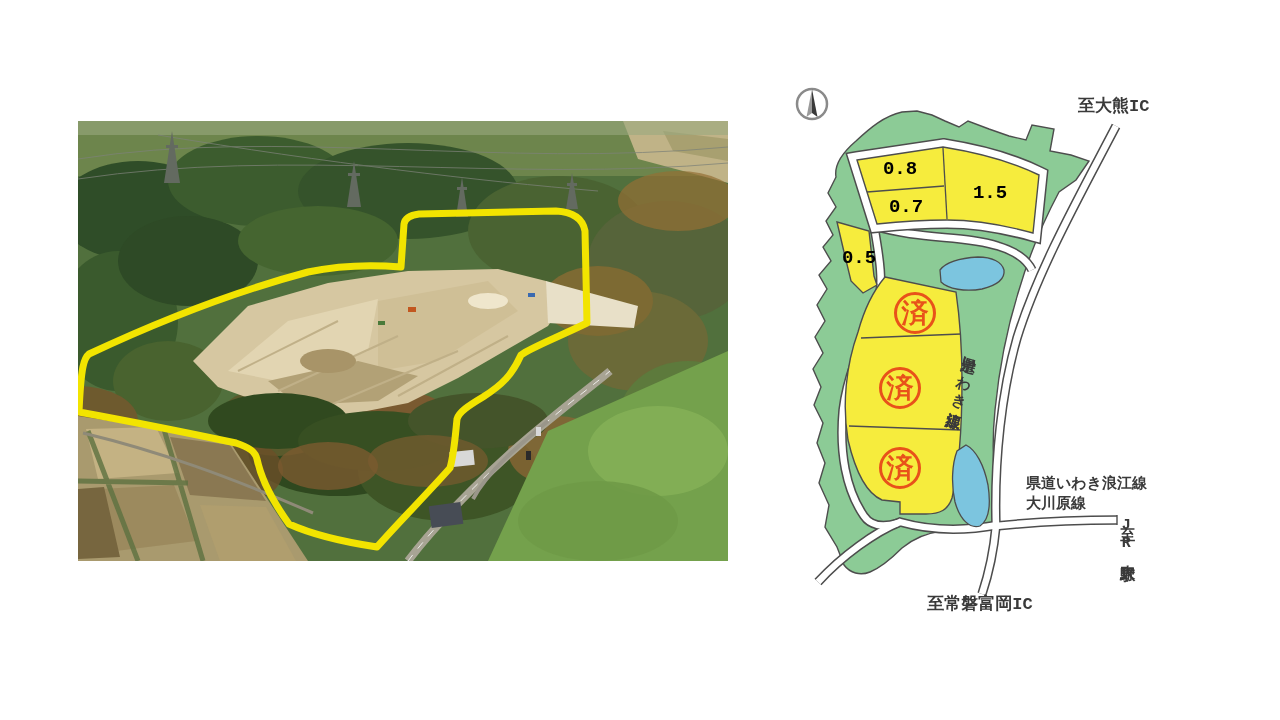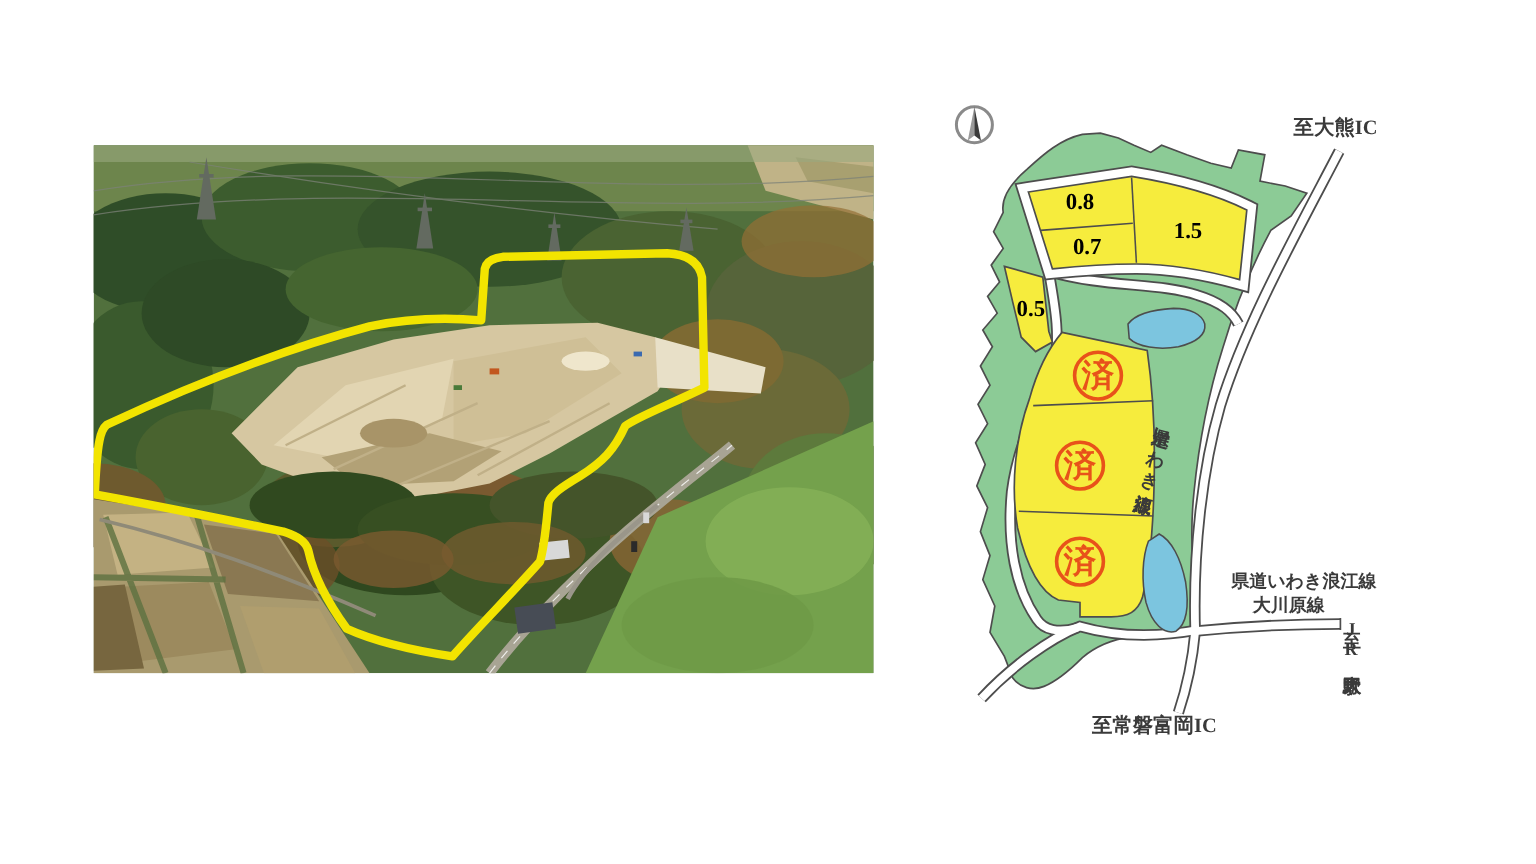--- a/index.html
+++ b/index.html
@@ -1,17 +1,17 @@
 <!DOCTYPE html>
 <html><head>
 <meta charset="utf-8">
 <style>
   html,body{margin:0;padding:0;background:#ffffff;}
   .stage{position:relative;width:1280px;height:720px;background:#ffffff;overflow:hidden;
-         font-family:Liberation Serif, serif;}
+         font-family:Liberation Mono, monospace;}
   .photo{position:absolute;left:78px;top:121px;width:650px;height:440px;margin:0;}
   .photo svg{display:block;}
   .map{position:absolute;left:780px;top:70px;width:400px;height:560px;}
   .map svg{position:absolute;left:0;top:0;}
   .maplabel{position:absolute;color:#3a3a3a;font-weight:bold;white-space:pre;line-height:1.25;}
   .lbl-h{font-size:17px;}
   .lbl-s{font-size:15px;}
   .vert{writing-mode:vertical-rl;text-orientation:upright;letter-spacing:1px;}
   .plotnum{position:absolute;color:#000000;font-weight:bold;font-size:19px;text-align:center;width:52px;}
   .soldmark{position:absolute;width:42px;height:42px;border:3px solid #e8521a;border-radius:50%;
@@ -212,23 +212,23 @@
       <g>
         <circle cx="32" cy="34" r="15" fill="#ffffff" stroke="#8a8a8a" stroke-width="2.5"></circle>
         <polygon points="32,19 26.5,47 32,43" fill="#9a9a9a"></polygon>
         <polygon points="32,19 37.5,47 32,43" fill="#3a3a3a"></polygon>
       </g>
     </svg>
 
     <div class="maplabel lbl-h" style="left:298px;top:26px;">至大熊IC</div>
     <div class="maplabel lbl-s vert" style="left:182px;top:276px;height:150px;transform:rotate(15deg);transform-origin:top center;">県道いわき浪江線</div>
     <div class="maplabel lbl-s" style="left:246px;top:406px;">県道いわき浪江線</div>
-    <div class="maplabel lbl-s" style="left:264px;top:426px;">大川原線</div>
+    <div class="maplabel lbl-s" style="left:246px;top:426px;">大川原線</div>
     <div class="maplabel lbl-s vert" style="left:336px;top:446px;height:110px;">至JR大野駅</div>
-    <div class="maplabel lbl-h" style="left:130px;top:524px;width:140px;text-align:left;">至常磐富岡IC</div>
+    <div class="maplabel lbl-h" style="left:130px;top:524px;width:140px;text-align:center;">至常磐富岡IC</div>
 
     <div class="plotnum" style="left:94px;top:88px;">0.8</div>
     <div class="plotnum" style="left:100px;top:126px;">0.7</div>
     <div class="plotnum" style="left:184px;top:112px;">1.5</div>
     <div class="plotnum" style="left:53px;top:177px;">0.5</div>
 
     <div class="soldmark" style="left:114px;top:222px;">済</div>
     <div class="soldmark" style="left:99px;top:297px;">済</div>
     <div class="soldmark" style="left:99px;top:377px;">済</div>
   </div>

